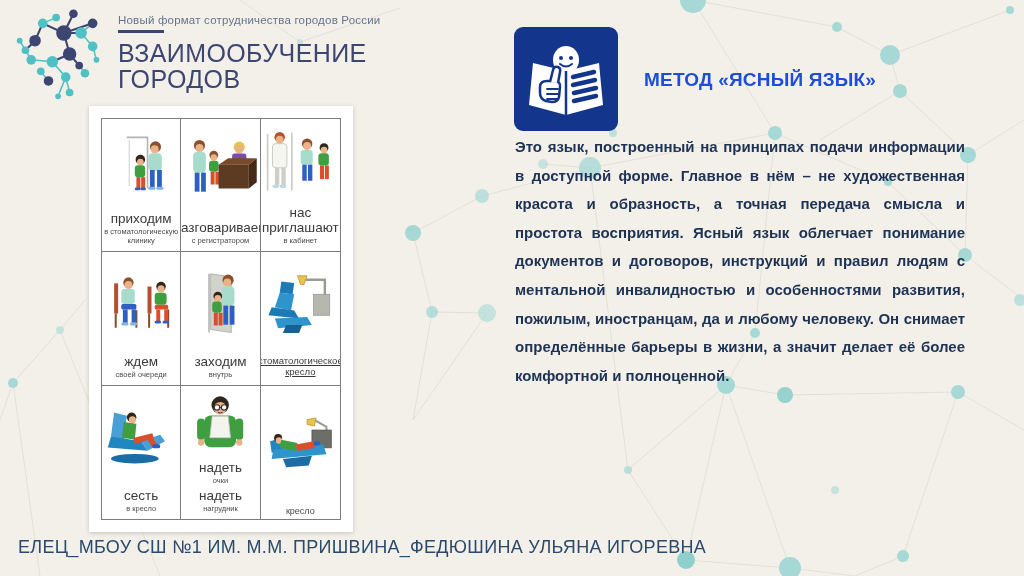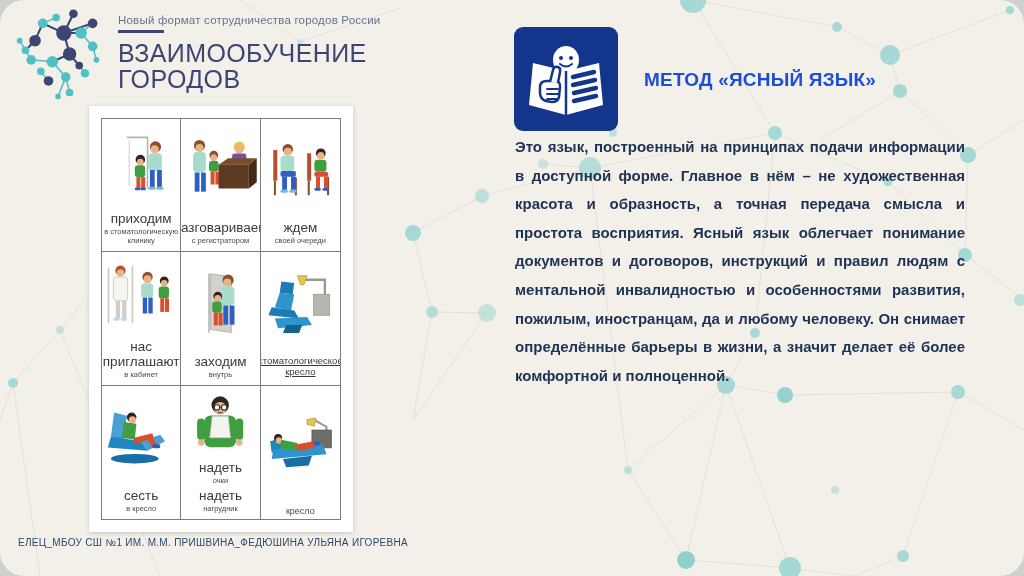--- a/index.html
+++ b/index.html
@@ -1,17 +1,17 @@
 <!DOCTYPE html>
 <html><head>
 <meta charset="utf-8">
 <style>
   html,body{margin:0;padding:0;background:#cfcfcf;}
   .slide{position:relative;width:1024px;height:576px;background:#f2f0e9;overflow:hidden;
-         font-family:"Liberation Sans",sans-serif;border-radius:24px;}
+         font-family:"Liberation Sans",sans-serif;}
   .bg-pattern{position:absolute;left:0;top:0;width:1024px;height:576px;}
 
   
   .brand-logo{position:absolute;left:12px;top:6px;width:96px;height:100px;}
   .brand-text{position:absolute;left:118px;top:14px;}
   .brand-tagline{font-size:11.5px;color:#67738e;letter-spacing:.2px;}
   .brand-underline{width:46px;height:3px;background:#3d4673;margin:4px 0 7px;}
   .brand-title{font-size:25px;color:#3d4673;line-height:26px;letter-spacing:.4px;font-weight:400;}
 
   
@@ -30,21 +30,21 @@
   .cap-small{font-size:9.5px;color:#3a3a3a;line-height:11.5px;text-align:center;margin-bottom:14px;max-width:96px;}
   .pre{font-size:9px;color:#4a4a4a;line-height:10px;text-align:left;}
   .cap-2line{max-width:100px;margin-bottom:4px;text-decoration:underline;}
 
   
   .easyread{position:absolute;left:514px;top:27px;width:104px;height:104px;}
   .method-title{position:absolute;left:644px;top:56px;font-size:19px;font-weight:bold;color:#1d4ed8;letter-spacing:.2px;}
   .body-text{position:absolute;left:515px;top:133px;width:450px;margin:0;font-size:15px;font-weight:bold;
              color:#1e3254;line-height:28.6px;text-align:justify;}
 
-  .footer{position:absolute;left:18px;top:537px;font-size:10px;color:#2b4a6b;letter-spacing:.3px;}
+  .footer{position:absolute;left:18px;top:537px;font-size:18px;color:#2b4a6b;letter-spacing:.3px;}
 </style>
 </head>
 <body>
 
 <div class="slide">
 
   <svg class="bg-pattern" viewBox="0 0 1024 576">
     <g stroke="#e3e0d6" stroke-width="1" fill="none">
       <path d="M693 0 L837 27 L890 55 L900 91 L968 155 L965 255 L888 182 L775 133 L693 0"></path>
       <path d="M890 55 L1010 10 M900 91 L820 140 M968 155 L1024 120 M965 255 L1024 300"></path>
@@ -177,20 +177,47 @@
             <polygon points="84,34 94,26 94,56 84,64" fill="#452a17"></polygon>
           </svg>
         </div>
         <div class="cap">разговариваем</div>
         <div class="sub">с регистратором</div>
       </div>
 
       <div class="cell">
         <div class="pic">
           <svg width="96" height="84" viewBox="0 0 96 84">
+            <path d="M7 6 v70 M37 4 v72" stroke="#c9c9c3" stroke-width="2" fill="none"></path>
+            <circle cx="22" cy="10" r="6.5" fill="#b5502f"></circle>
+              <circle cx="22" cy="13" r="4.8" fill="#eab387"></circle>
+            <rect x="13" y="18" width="18" height="30" rx="4" fill="#f6f6f1" stroke="#c0c0ba"></rect>
+            <rect x="16" y="48" width="5.5" height="22" fill="#cfcfc9"></rect>
+              <rect x="24" y="48" width="5.5" height="22" fill="#cfcfc9"></rect>
+            <rect x="13" y="69" width="8" height="4" rx="2" fill="#bcd8e4"></rect>
+              <rect x="22" y="69" width="8" height="4" rx="2" fill="#bcd8e4"></rect>
+            <circle cx="56" cy="18" r="6.5" fill="#8c4f2b"></circle>
+              <circle cx="56" cy="21" r="5" fill="#eab387"></circle>
+            <rect x="48" y="26" width="15" height="18" rx="4" fill="#a7dccd"></rect>
+            <rect x="50" y="44" width="5.5" height="20" fill="#2e5fc2"></rect>
+              <rect x="57" y="44" width="5.5" height="20" fill="#2e5fc2"></rect>
+            <circle cx="77" cy="23" r="5.5" fill="#30241b"></circle>
+              <circle cx="77" cy="26" r="4.2" fill="#eab387"></circle>
+            <rect x="70" y="30" width="13" height="15" rx="4" fill="#3f9e3f"></rect>
+            <rect x="72" y="45" width="5" height="17" fill="#d94f2b"></rect>
+              <rect x="78" y="45" width="5" height="17" fill="#d94f2b"></rect>
+          </svg>
+        </div>
+        <div class="cap">нас приглашают</div>
+        <div class="sub">в кабинет</div>
+      </div>
+
+      <div class="cell">
+        <div class="pic">
+          <svg width="96" height="84" viewBox="0 0 96 84">
             <rect x="14" y="16" width="5" height="38" fill="#b5502f"></rect>
               <rect x="56" y="20" width="5" height="34" fill="#b5502f"></rect>
             <path d="M16 54 V72 M42 50 V72 M58 54 V72 M82 49 V72" stroke="#8a4a28" stroke-width="2.5"></path>
             <circle cx="32" cy="15" r="6.5" fill="#8c4f2b"></circle>
               <circle cx="32" cy="18" r="5" fill="#eab387"></circle>
             <rect x="23" y="23" width="17" height="19" rx="4" fill="#a7dccd"></rect>
             <rect x="23" y="42" width="19" height="7" rx="2" fill="#2e5fc2"></rect>
             <rect x="25" y="49" width="6" height="17" fill="#2e5fc2"></rect>
               <rect x="36" y="49" width="6" height="17" fill="#2e5fc2"></rect>
             <rect x="23" y="65" width="9" height="4" rx="2" fill="#7fb6d9"></rect>
@@ -205,47 +232,20 @@
               <rect x="75" y="63" width="8" height="3.5" rx="1.7" fill="#2e5fc2"></rect>
           </svg>
         </div>
         <div class="cap">ждем</div>
         <div class="sub">своей очереди</div>
       </div>
 
       <div class="cell">
         <div class="pic">
           <svg width="96" height="84" viewBox="0 0 96 84">
-            <path d="M7 6 v70 M37 4 v72" stroke="#c9c9c3" stroke-width="2" fill="none"></path>
-            <circle cx="22" cy="10" r="6.5" fill="#b5502f"></circle>
-              <circle cx="22" cy="13" r="4.8" fill="#eab387"></circle>
-            <rect x="13" y="18" width="18" height="30" rx="4" fill="#f6f6f1" stroke="#c0c0ba"></rect>
-            <rect x="16" y="48" width="5.5" height="22" fill="#cfcfc9"></rect>
-              <rect x="24" y="48" width="5.5" height="22" fill="#cfcfc9"></rect>
-            <rect x="13" y="69" width="8" height="4" rx="2" fill="#bcd8e4"></rect>
-              <rect x="22" y="69" width="8" height="4" rx="2" fill="#bcd8e4"></rect>
-            <circle cx="56" cy="18" r="6.5" fill="#8c4f2b"></circle>
-              <circle cx="56" cy="21" r="5" fill="#eab387"></circle>
-            <rect x="48" y="26" width="15" height="18" rx="4" fill="#a7dccd"></rect>
-            <rect x="50" y="44" width="5.5" height="20" fill="#2e5fc2"></rect>
-              <rect x="57" y="44" width="5.5" height="20" fill="#2e5fc2"></rect>
-            <circle cx="77" cy="23" r="5.5" fill="#30241b"></circle>
-              <circle cx="77" cy="26" r="4.2" fill="#eab387"></circle>
-            <rect x="70" y="30" width="13" height="15" rx="4" fill="#3f9e3f"></rect>
-            <rect x="72" y="45" width="5" height="17" fill="#d94f2b"></rect>
-              <rect x="78" y="45" width="5" height="17" fill="#d94f2b"></rect>
-          </svg>
-        </div>
-        <div class="cap">нас приглашают</div>
-        <div class="sub">в кабинет</div>
-      </div>
-
-      <div class="cell">
-        <div class="pic">
-          <svg width="96" height="84" viewBox="0 0 96 84">
             <path d="M34 4 v74" stroke="#b3b3b3" stroke-width="2" fill="none"></path>
             <polygon points="36,4 62,8 62,78 36,74" fill="#d2d2cd" stroke="#a9a9a3"></polygon>
             <circle cx="58" cy="12" r="7" fill="#8c4f2b"></circle>
               <circle cx="57" cy="15" r="5" fill="#eab387"></circle>
             <rect x="50" y="20" width="16" height="24" rx="5" fill="#a7dccd"></rect>
             <rect x="52" y="44" width="6" height="24" fill="#2e5fc2"></rect>
               <rect x="60" y="44" width="6" height="24" fill="#2e5fc2"></rect>
             <circle cx="45" cy="32" r="5.5" fill="#30241b"></circle>
               <circle cx="45" cy="35" r="4.2" fill="#eab387"></circle>
             <rect x="38" y="39" width="12" height="14" rx="4" fill="#3f9e3f"></rect>

